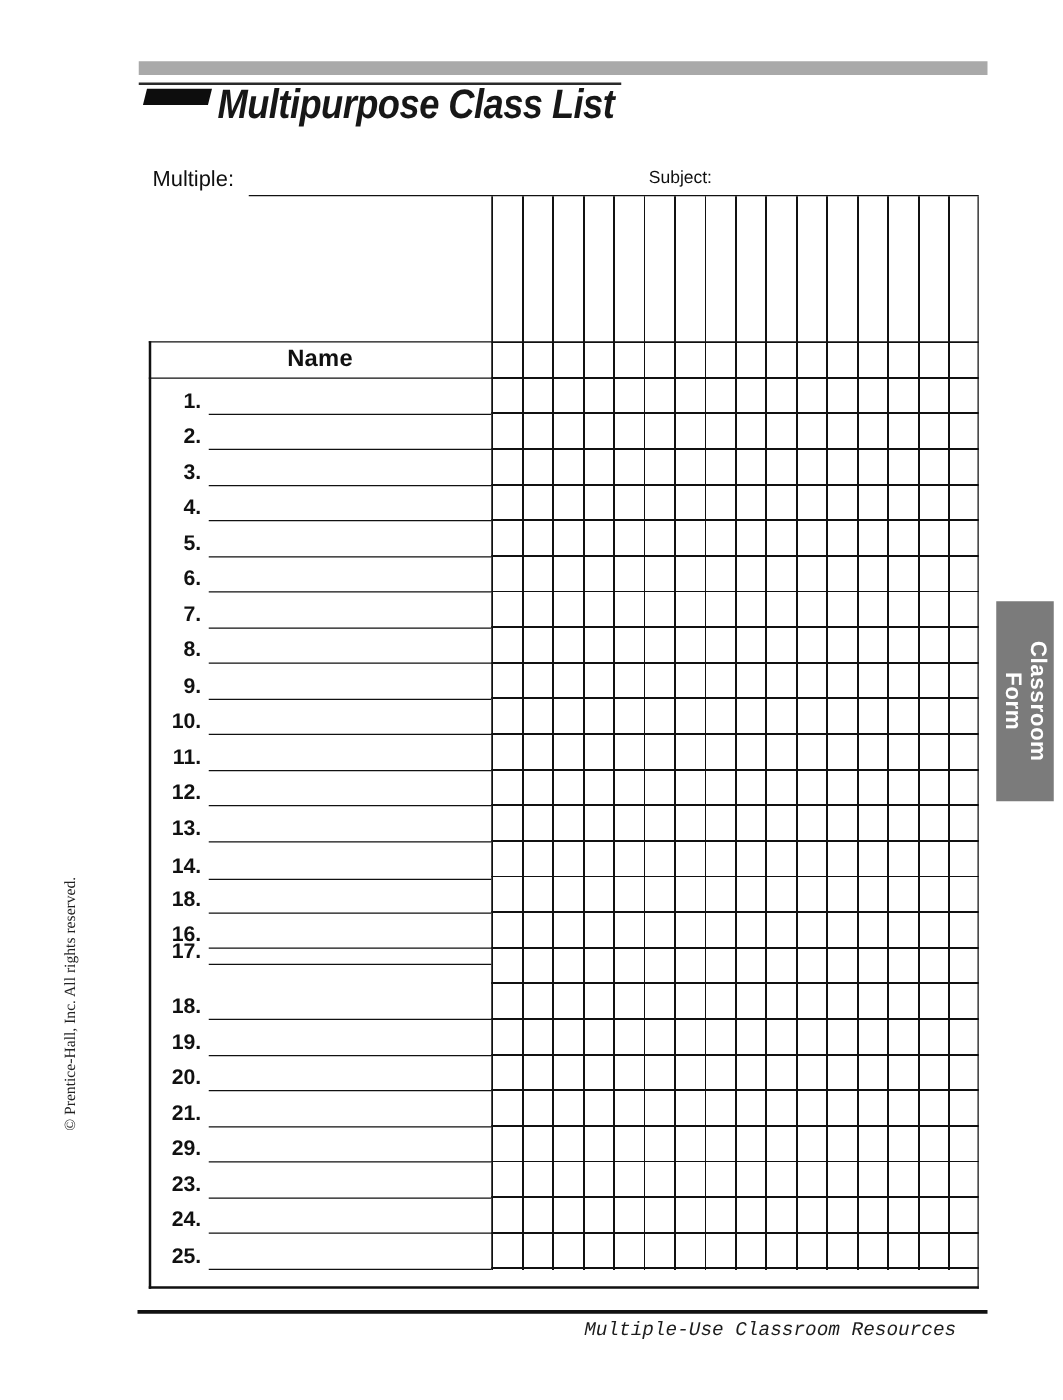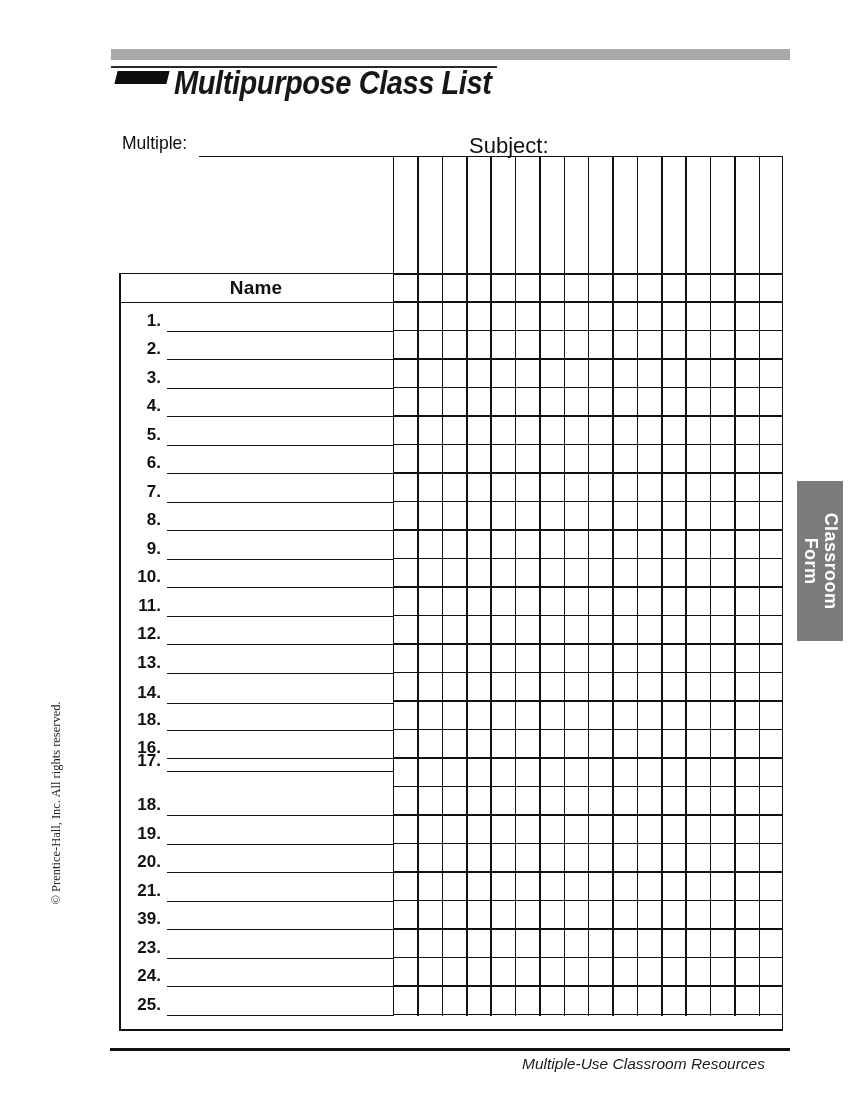--- a/index.html
+++ b/index.html
@@ -7,21 +7,21 @@
   .abs{position:absolute;}
 
   
   .top-gray-bar{left:111px;top:49px;width:679px;height:11px;background:#a9a9a9;}
   .title-rule{left:111px;top:66px;width:386px;height:2px;background:#2a2a2a;}
   .title-dash{left:116px;top:71px;width:52px;height:13px;background:#0d0d0d;transform:skewX(-14deg);}
   .page-title{left:174px;top:64px;font-size:33px;font-weight:bold;font-style:italic;letter-spacing:-0.5px;color:#171717;transform:scaleX(0.88);transform-origin:left top;white-space:nowrap;}
 
   
   .teacher-label{left:122px;top:133px;font-size:17.5px;color:#0f0f0f;}
-  .subject-label{left:469px;top:133px;font-size:22px;color:#0f0f0f;}
+  .subject-label{left:519px;top:133px;font-size:14px;color:#0f0f0f;}
   .ts-underline{left:199px;top:155.5px;width:584px;height:1.5px;background:#111;}
 
   
   .left-edge{left:119px;top:273px;width:1.5px;height:757.5px;background:#111;}
   .right-edge{left:781.5px;top:157px;width:1.5px;height:873.5px;background:#111;}
   .bottom-edge{left:119px;top:1029px;width:664px;height:1.5px;background:#111;}
 
   
   .vgrid{left:393px;top:157px;width:390px;height:858.5px;
     background:repeating-linear-gradient(to right,#111 0,#111 1.5px,transparent 1.5px,transparent 24.375px);}
@@ -46,21 +46,21 @@
     color:#ffffff;font-weight:bold;font-size:18px;line-height:1.1;letter-spacing:0.4px;}
 
   
   .copyright-wrap{left:49px;top:690px;width:26px;height:226px;}
   .copyright-inner{position:absolute;left:-100px;top:100px;width:226px;height:26px;transform:rotate(-90deg);
     font-family:"Liberation Serif",serif;font-size:12.5px;color:#222;text-align:center;white-space:nowrap;}
 
   
   .footer-rule{left:110px;top:1048px;width:680px;height:2.5px;background:#111;}
   .footer-text{left:465px;top:1055px;width:300px;text-align:right;
-    font-family:Liberation Sans, sans-serif;font-style:italic;font-size:15.5px;color:#1c1c1c;}
+    font-family:Liberation Mono, monospace;font-style:italic;font-size:15.5px;color:#1c1c1c;}
 </style>
 </head>
 <body>
 
 <div class="abs top-gray-bar"></div>
 <div class="abs title-rule"></div>
 <div class="abs title-dash"></div>
 <div class="abs page-title">Multipurpose Class List</div>
 
 <div class="abs teacher-label">Multiple:</div>
@@ -156,21 +156,21 @@
   </div>
 <div class="abs row" style="top:844.5px">
     <span class="row-num">20.</span>
     <span class="row-line"></span>
   </div>
 <div class="abs row" style="top:873px">
     <span class="row-num">21.</span>
     <span class="row-line"></span>
   </div>
 <div class="abs row" style="top:901.5px">
-    <span class="row-num">39.</span>
+    <span class="row-num">29.</span>
     <span class="row-line"></span>
   </div>
 <div class="abs row" style="top:930px">
     <span class="row-num">23.</span>
     <span class="row-line"></span>
   </div>
 <div class="abs row" style="top:958.5px">
     <span class="row-num">24.</span>
     <span class="row-line"></span>
   </div>

